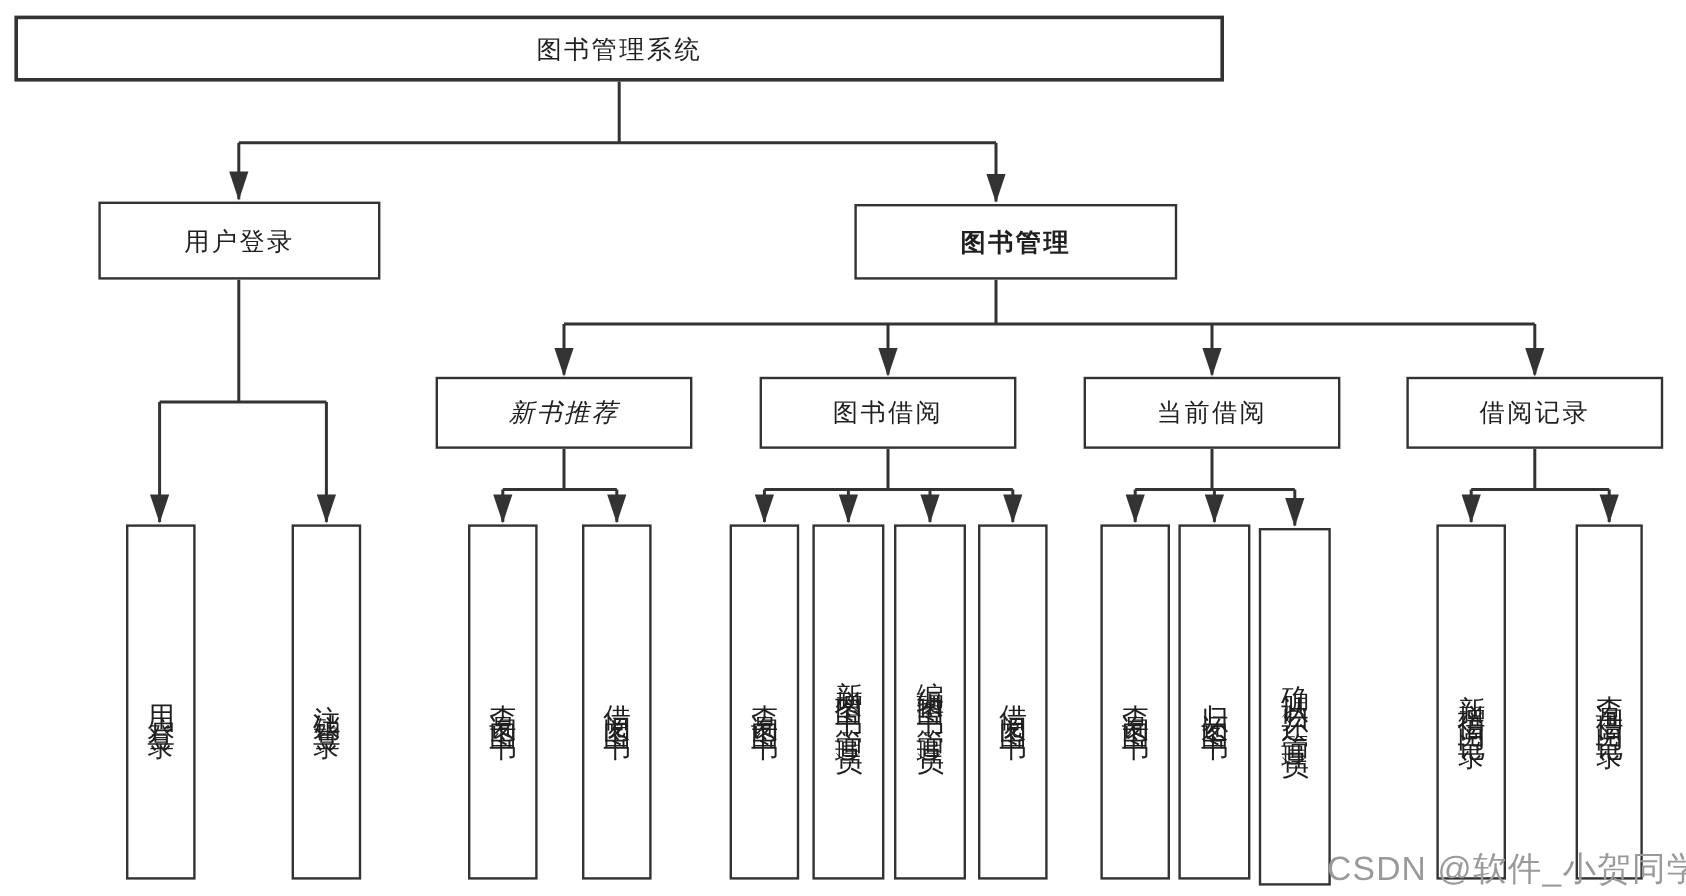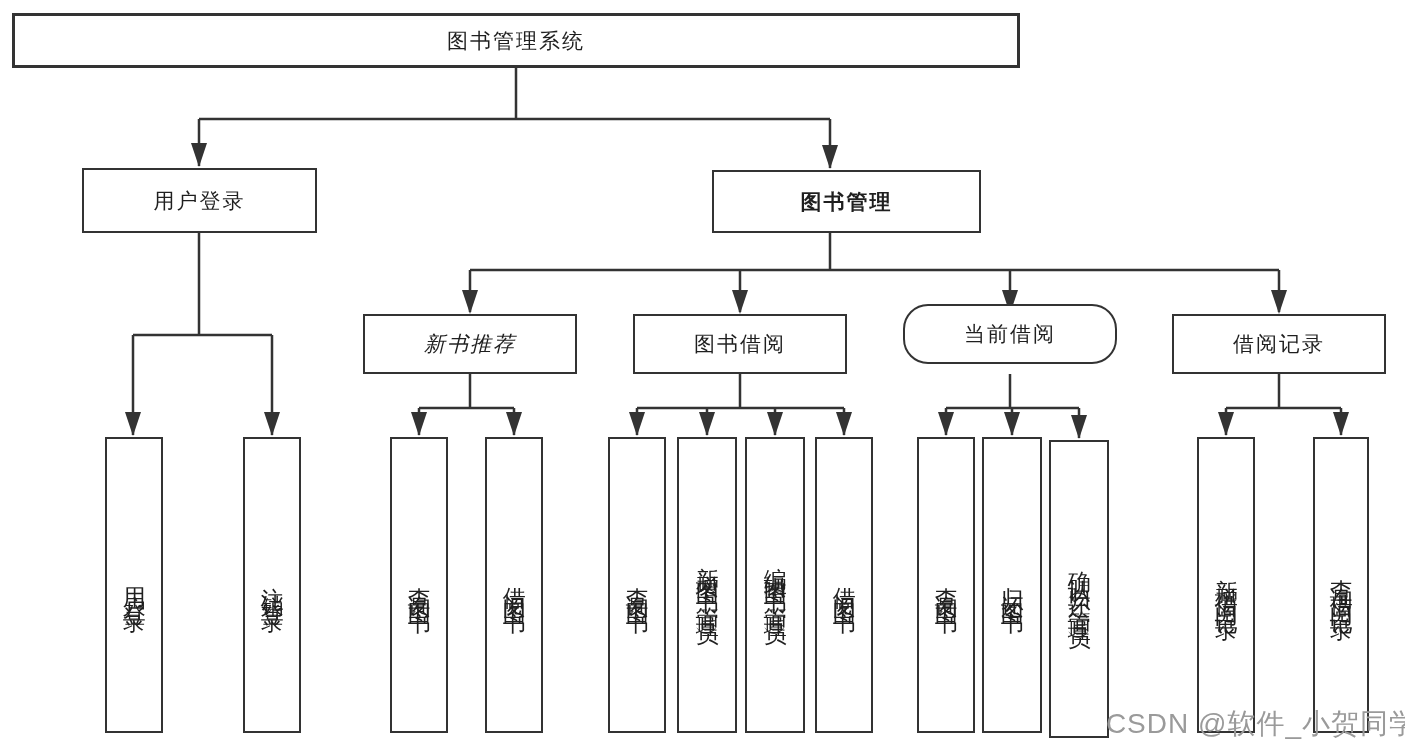--- a/index.html
+++ b/index.html
@@ -113,21 +113,21 @@
   <div class="box" style="left:712px; top:170px; width:269px; height:63px;font-weight:bold;">
     <span class="h-label">图书管理</span>
   </div>
 
   <div class="box" style="left:363px; top:314px; width:214px; height:60px;font-style:italic;">
     <span class="h-label">新书推荐</span>
   </div>
   <div class="box" style="left:633px; top:314px; width:214px; height:60px;">
     <span class="h-label">图书借阅</span>
   </div>
-  <div class="box" style="left:903px; top:304px; width:214px; height:60px;border-radius:25px;">
+  <div class="box" style="left:903px; top:314px; width:214px; height:60px;">
     <span class="h-label">当前借阅</span>
   </div>
   <div class="box" style="left:1172px; top:314px; width:214px; height:60px;">
     <span class="h-label">借阅记录</span>
   </div>
 
   <div class="box leaf" style="left:105px; top:437px; width:58px; height:296px;">
     <span class="v-label">用户登录</span>
   </div>
   <div class="box leaf" style="left:243px; top:437px; width:58px; height:296px;">

